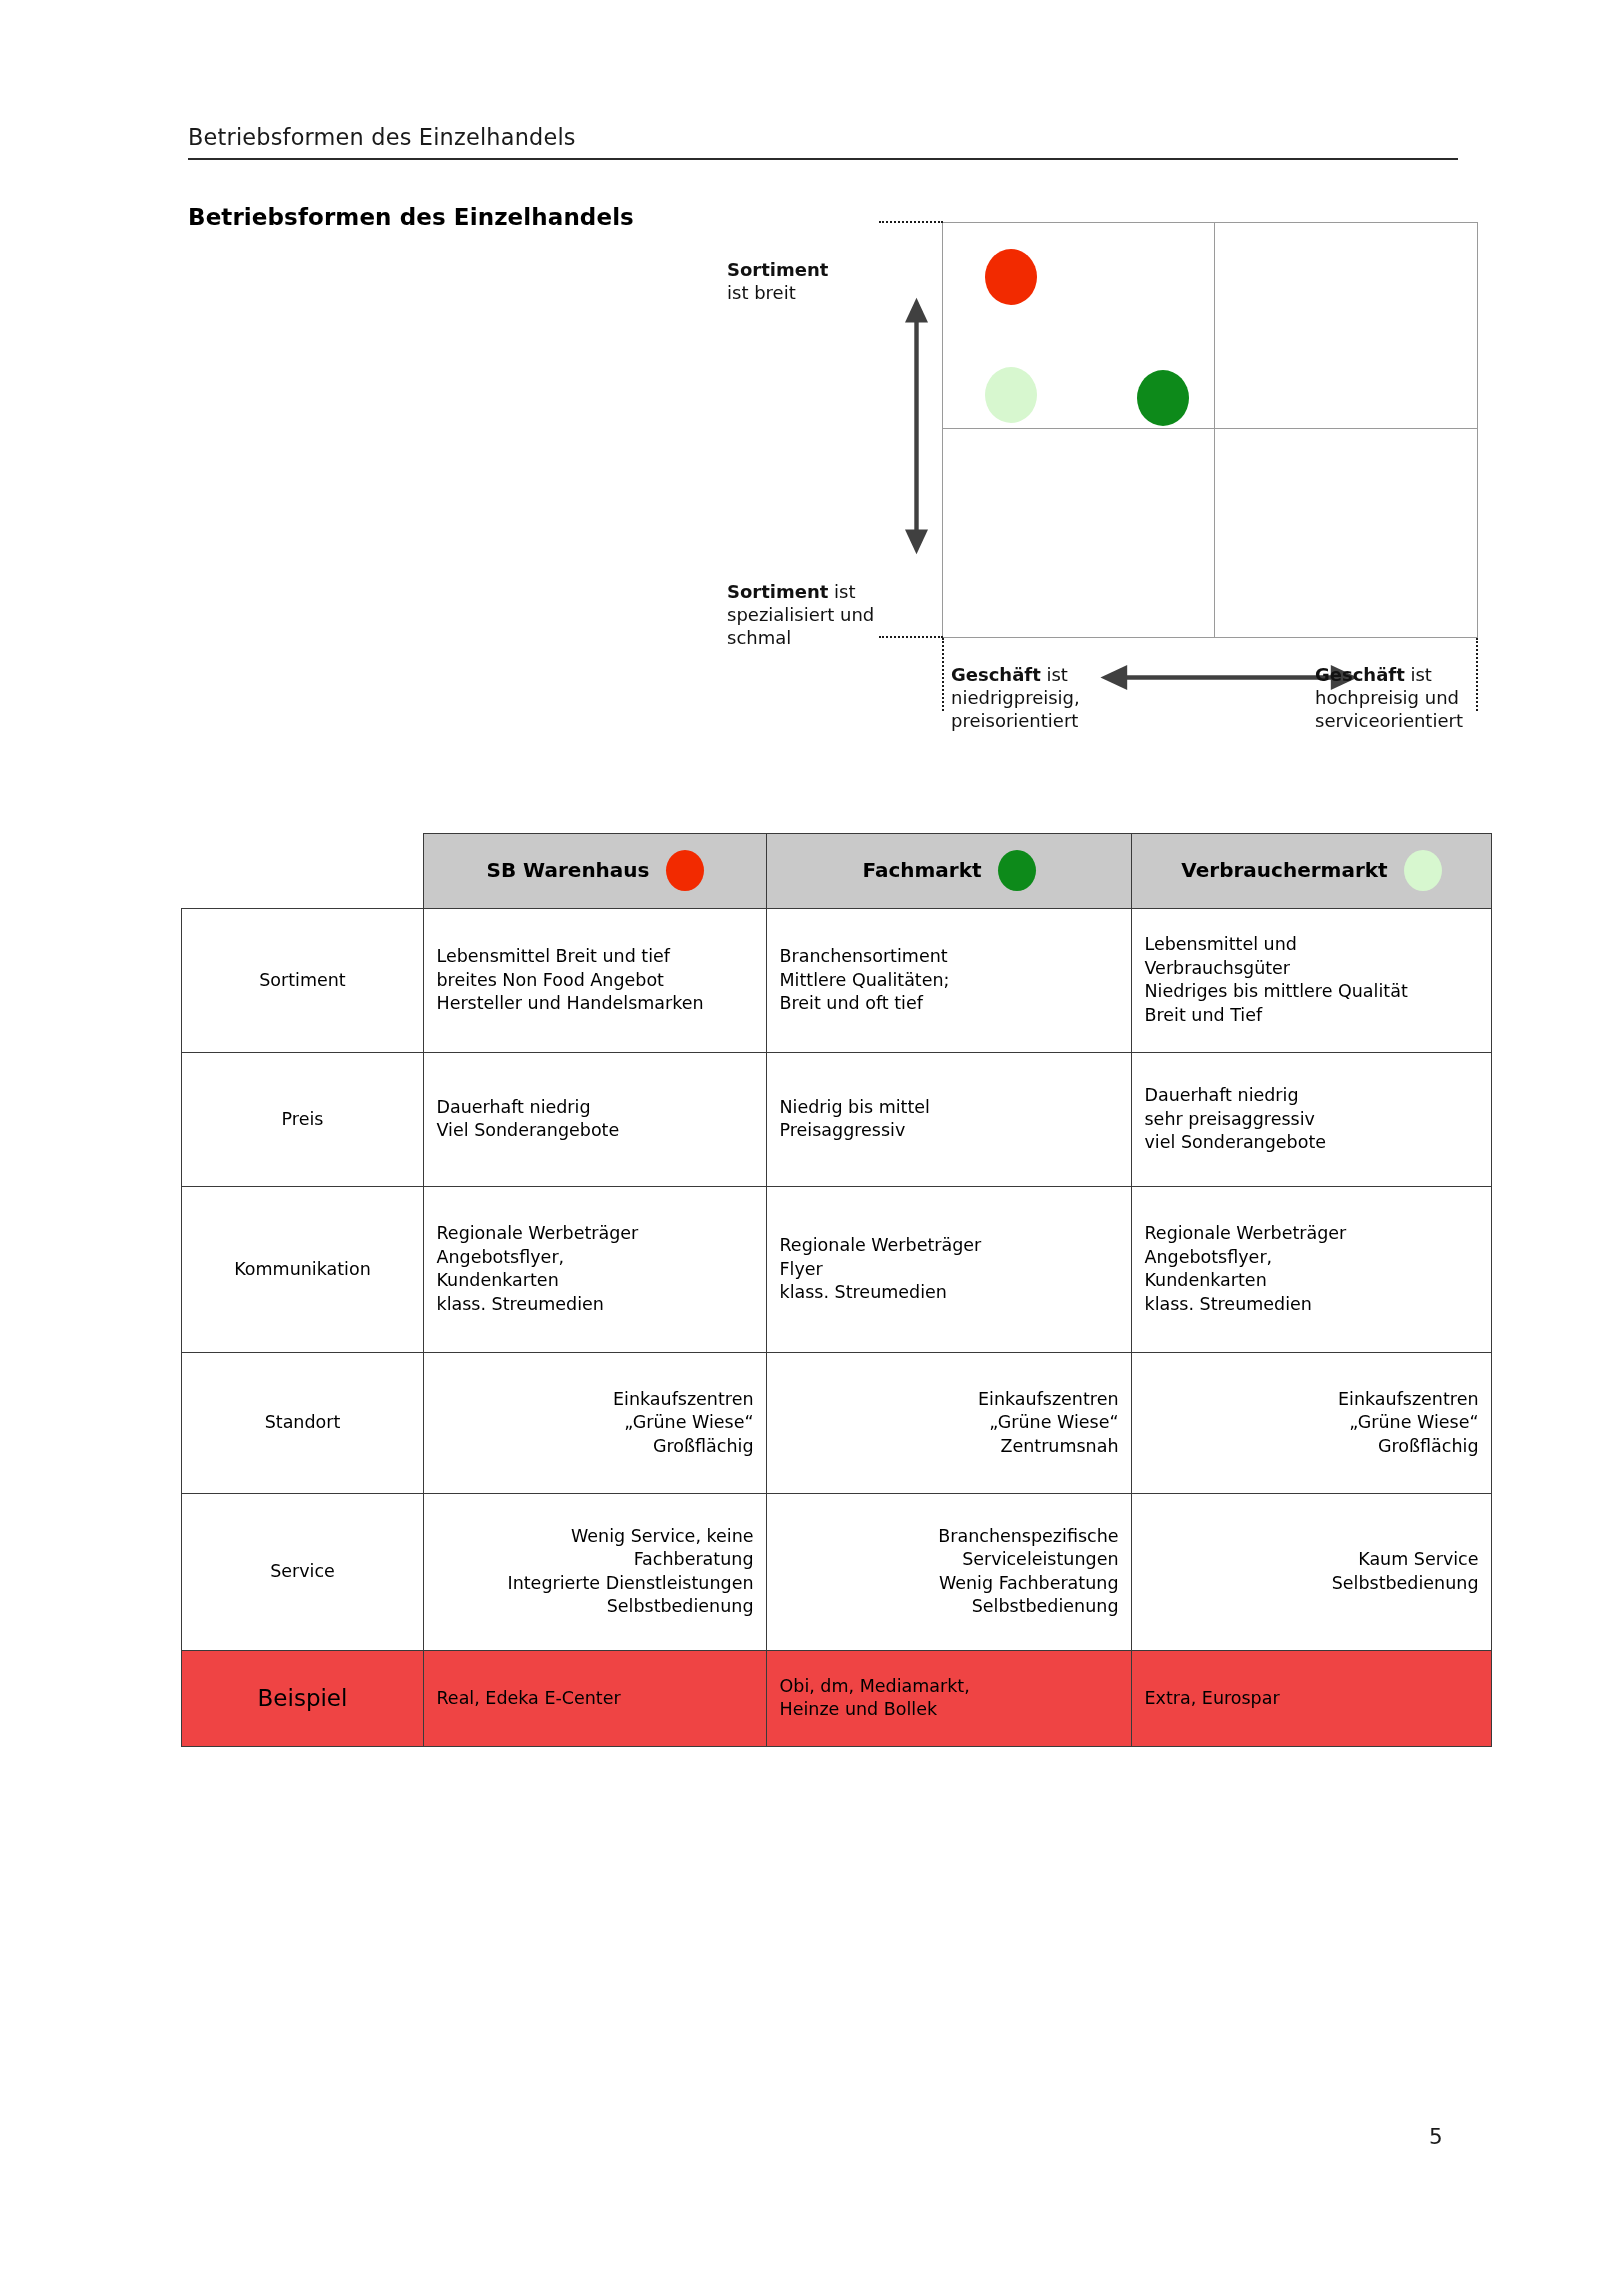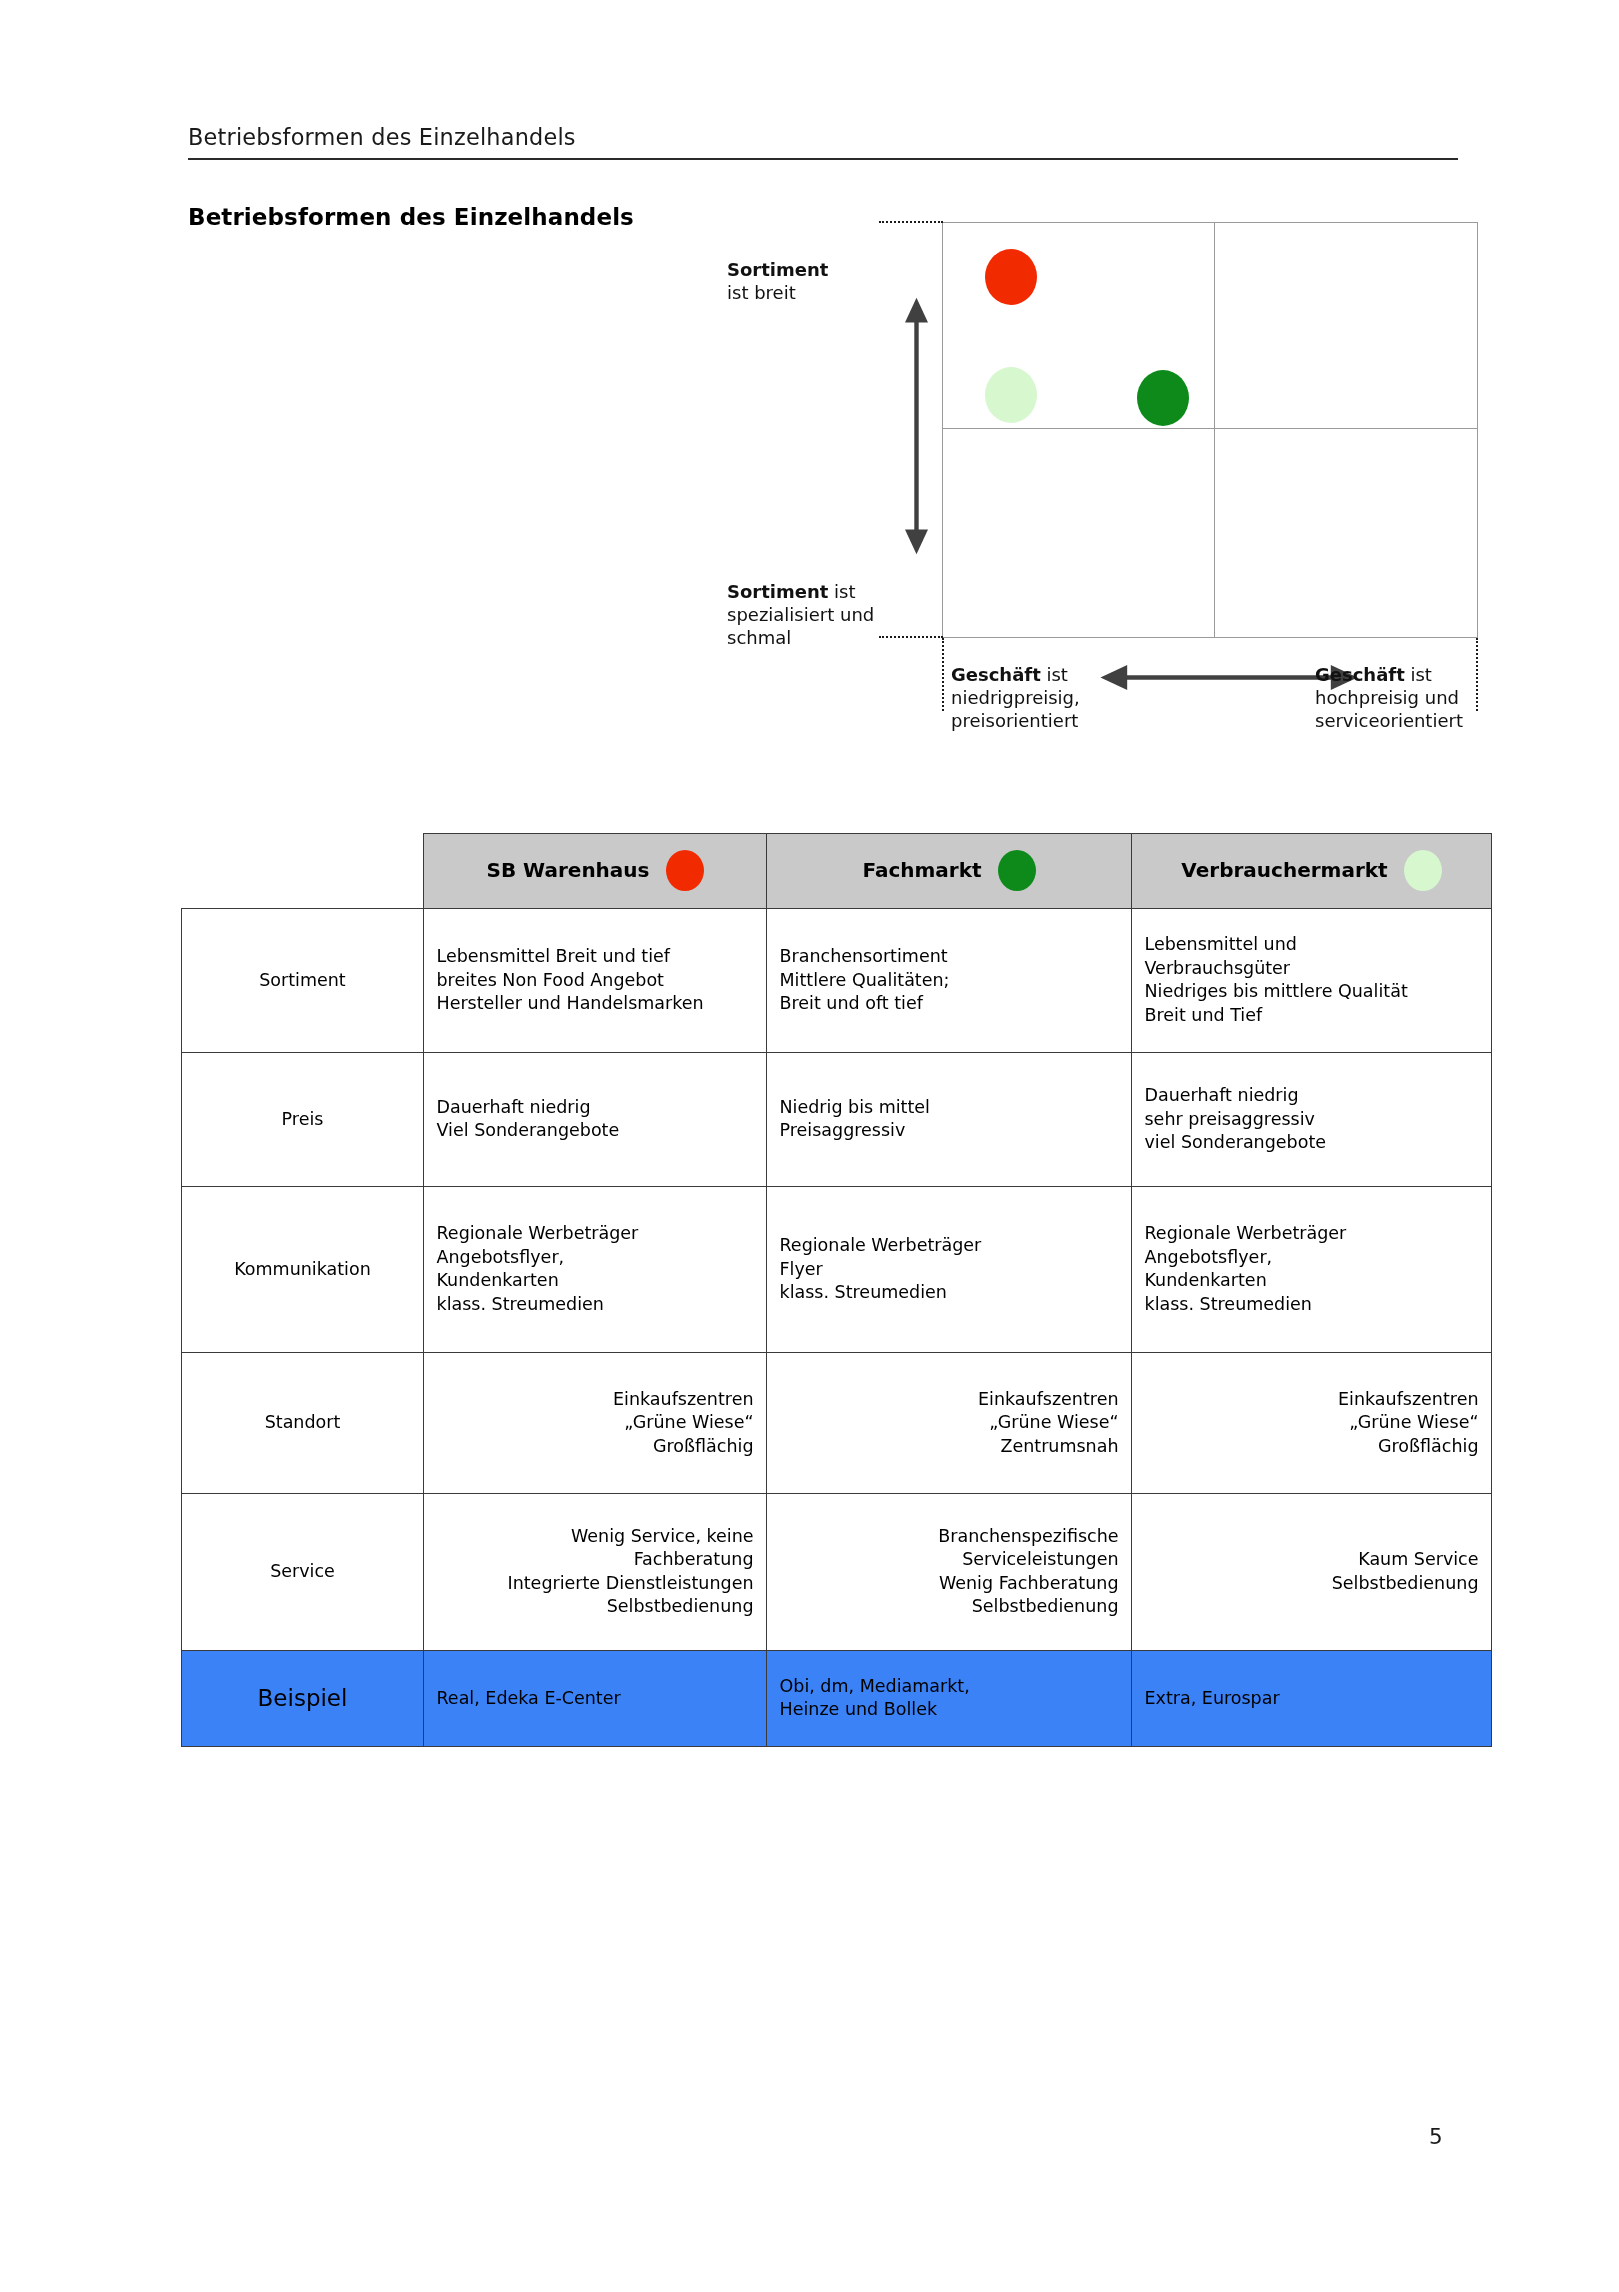--- a/index.html
+++ b/index.html
@@ -229,21 +229,21 @@
 
   
   tr.r-sortiment td       { height: 125px; }
   tr.r-preis td           { height: 115px; }
   tr.r-kommunikation td   { height: 147px; }
   tr.r-standort td        { height: 122px; text-align: right; }
   tr.r-service td         { height: 138px; text-align: right; }
   tr.r-verkaufsraum td    { height: 120px; }
   tr.r-verkaufspersonal td{ height: 107px; }
   tr.r-beispiel td {
-    background: #3b82f6;
+    background: #ef4444;
     height: 77px;
   }
   tr.r-beispiel td.rowlabel {
     font-size: 23px;
   }
 
   
   #page-number {
     position: absolute;
     left: 1429px;

